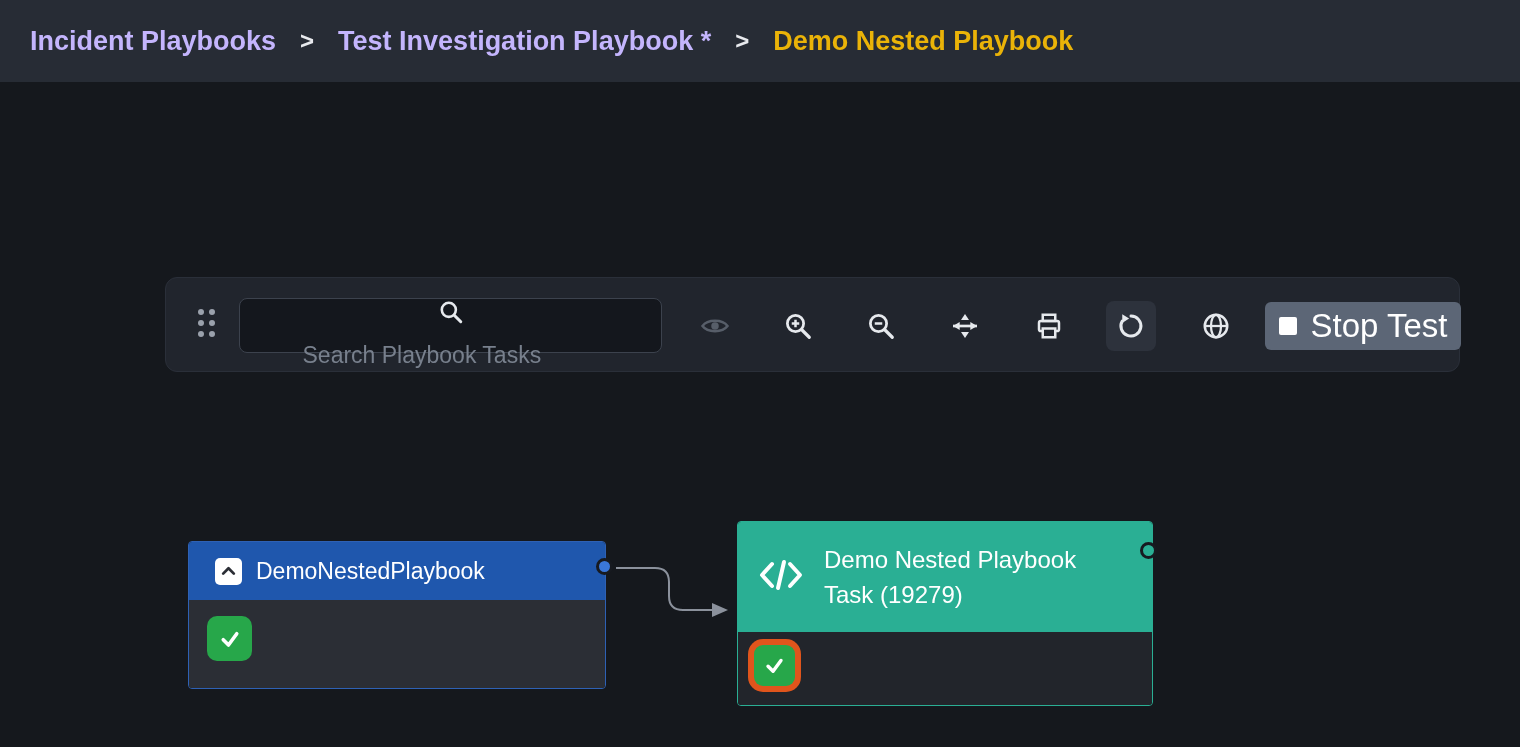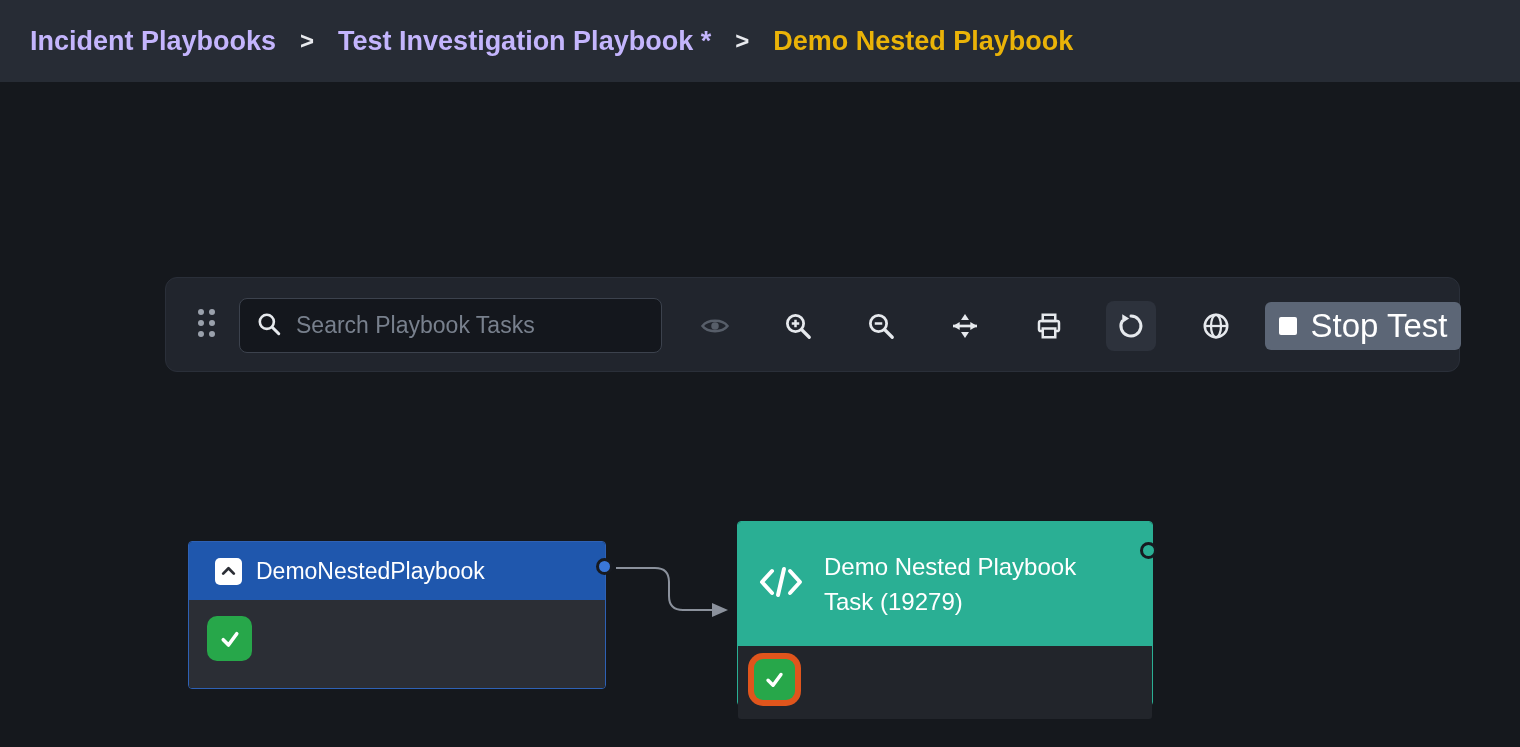--- a/index.html
+++ b/index.html
@@ -43,21 +43,21 @@
   }
   .drag-handle i { width: 6px; height: 6px; border-radius: 50%; background: #9aa1ac; }
 
   .search-box {
     position: absolute; left: 73px; top: 20px;
     width: 423px; height: 55px;
     background: #14171d;
     border: 1px solid #3c424d;
     border-radius: 8px;
     display: flex; align-items: center;
-    padding: 0 16px; gap: 12px;
+    padding: 0 16px; gap: 12px; flex-direction: column;
   }
   .search-box input {
     flex: 1; background: transparent; border: none; outline: none;
     color: #dfe3e8; font-size: 23px;
     font-family: "Liberation Sans", sans-serif;
   }
   .search-box input::placeholder { color: #78808d; }
 
   .tool-icon {
     position: absolute; top: 23px;
@@ -104,21 +104,21 @@
     width: 27px; height: 27px; background: #ffffff; border-radius: 5px;
     display: flex; align-items: center; justify-content: center;
   }
   .node-title { color: #ffffff; font-size: 23px; }
 
   .node-automation {
     left: 737px; top: 521px; width: 416px; height: 185px;
     border: 1px solid #2aaf94;
   }
   .node-automation .node-header {
-    height: 124px; background: #2aaf94;
+    height: 110px; background: #2aaf94;
     border-radius: 3px 3px 0 0;
     display: flex; align-items: center;
     padding: 0 20px; gap: 20px;
   }
   .node-automation .node-body {
     height: 73px; background: #22252b;
     border-radius: 0 0 3px 3px;
     position: relative;
   }
   .node-title-multi { color: #ffffff; font-size: 24px; line-height: 35px; width: 300px; }

